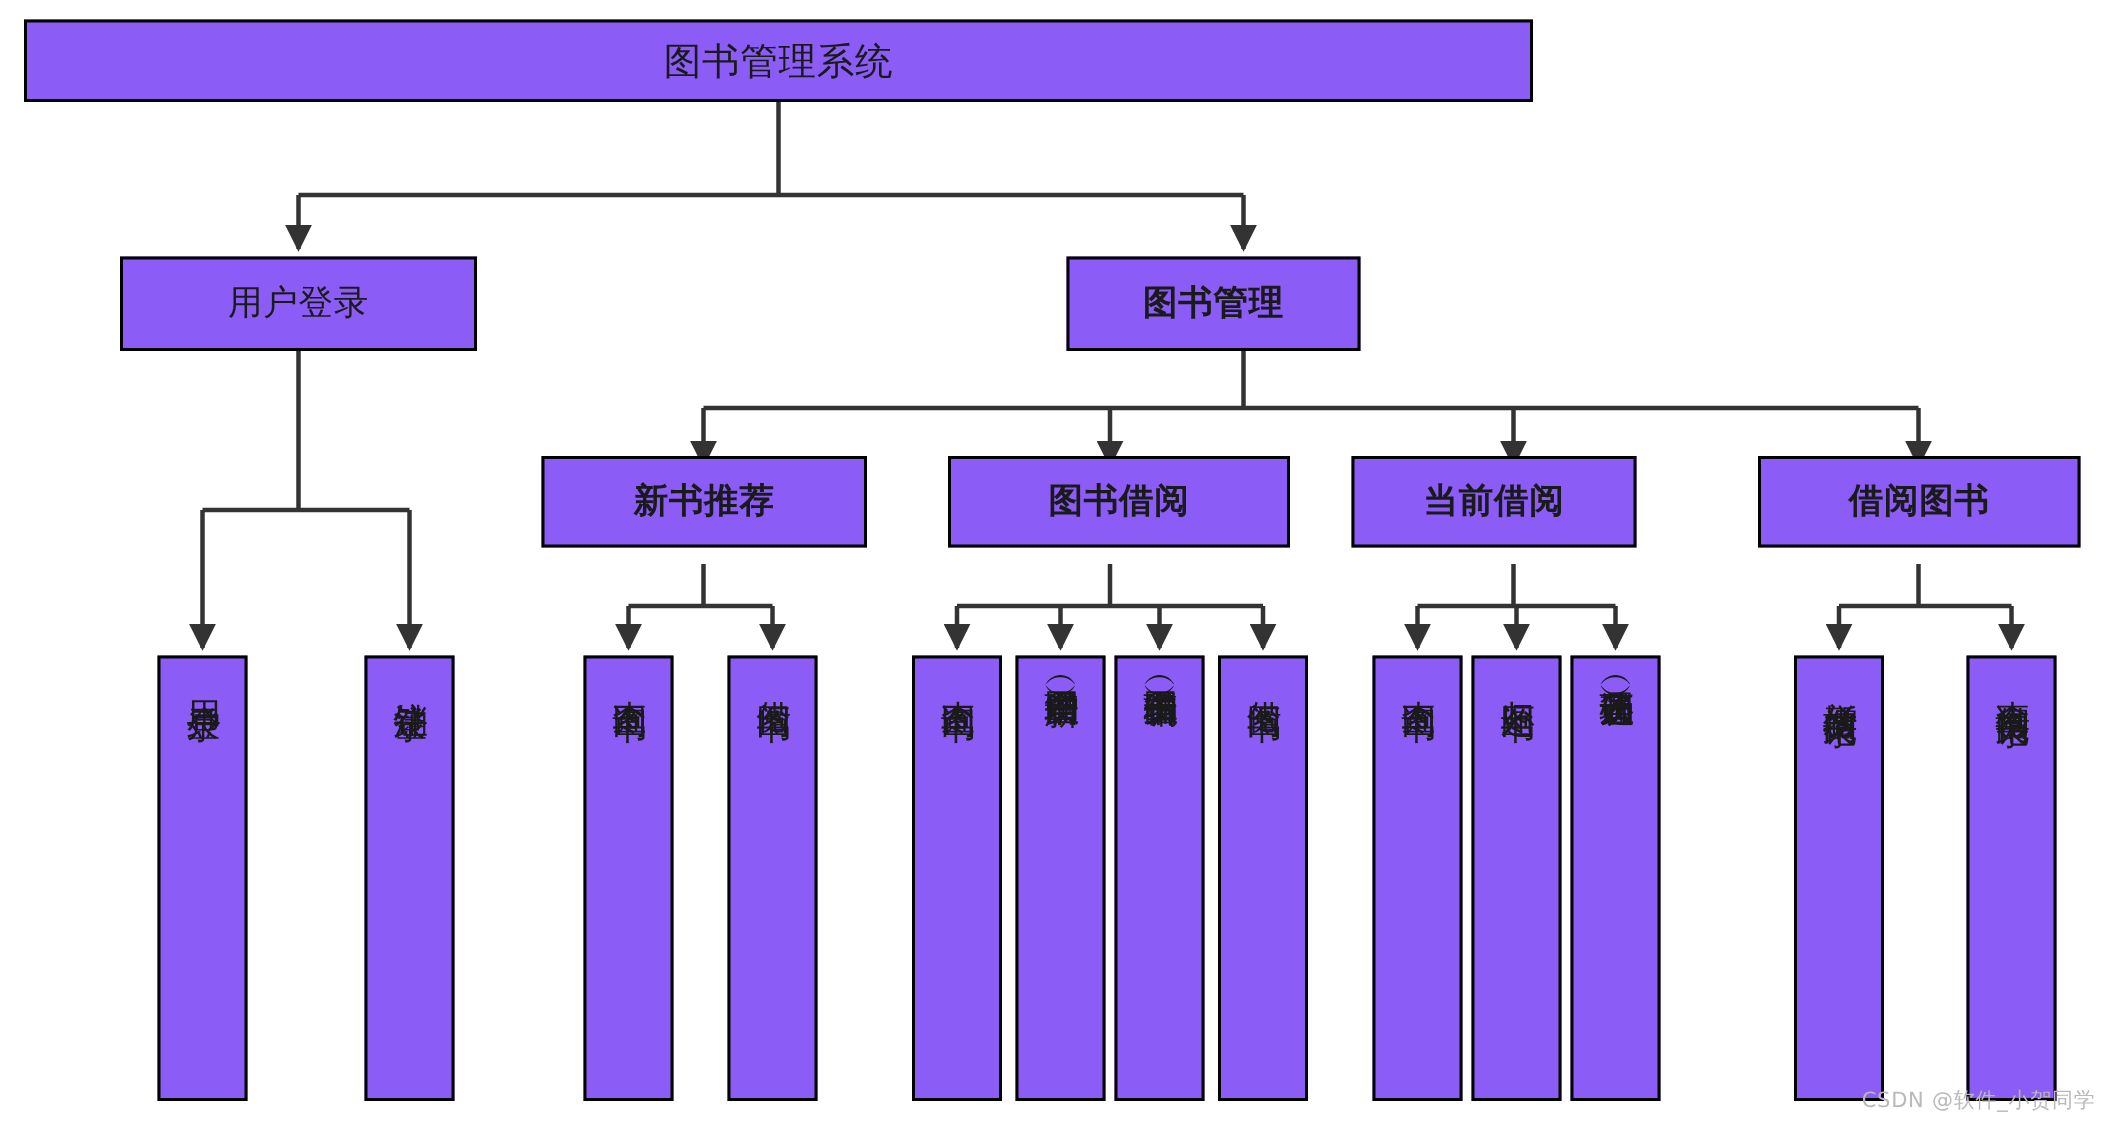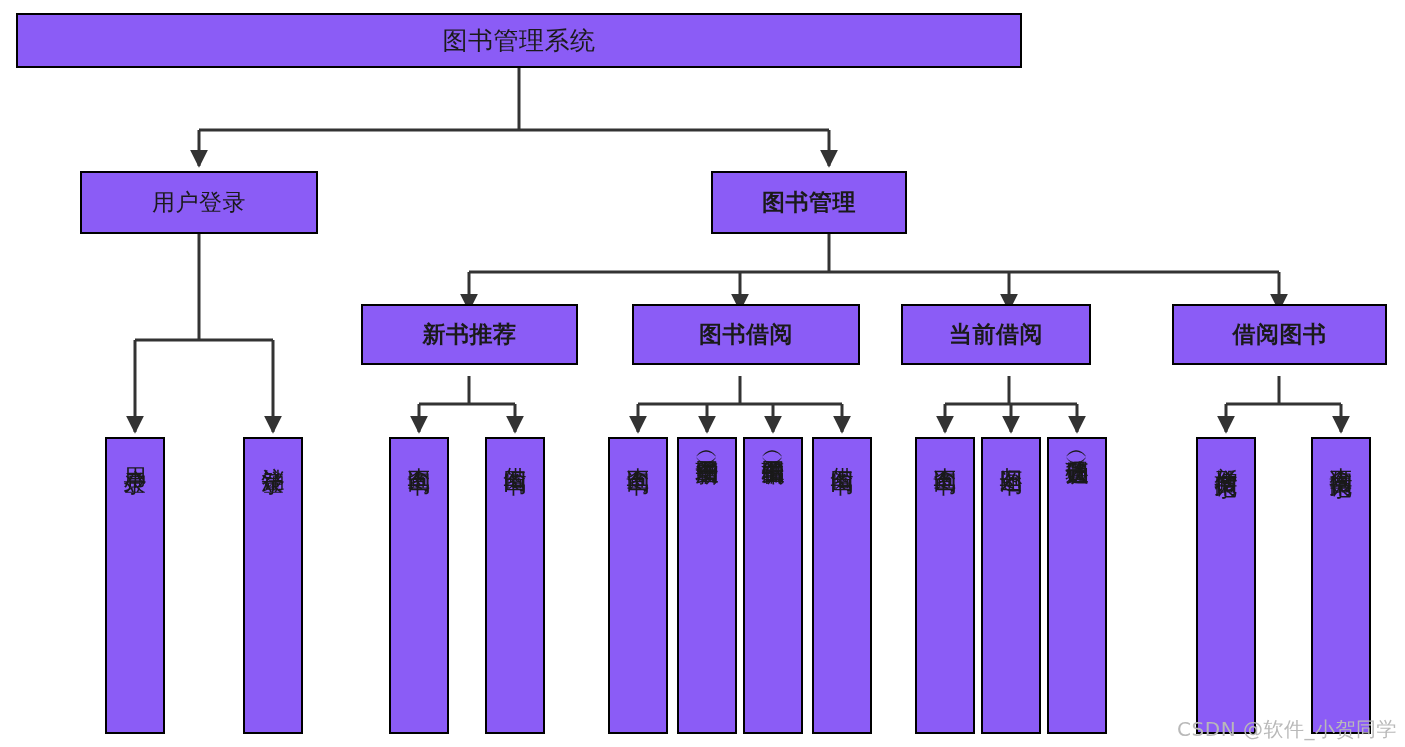--- a/index.html
+++ b/index.html
@@ -96,21 +96,21 @@
     padding-top: 4px;
   }
   .node.leaf.tall-text .label {
     letter-spacing: 0px;
   }
   
   #watermark {
     position: absolute;
     right: 8px;
     bottom: 4px;
-    font-size: 20px;
+    font-size: 14px;
     color: #b9b9b9;
     letter-spacing: 0.5px;
     white-space: nowrap;
   }
 </style>
 </head>
 <body>
 
 <div id="diagram-root">
 

